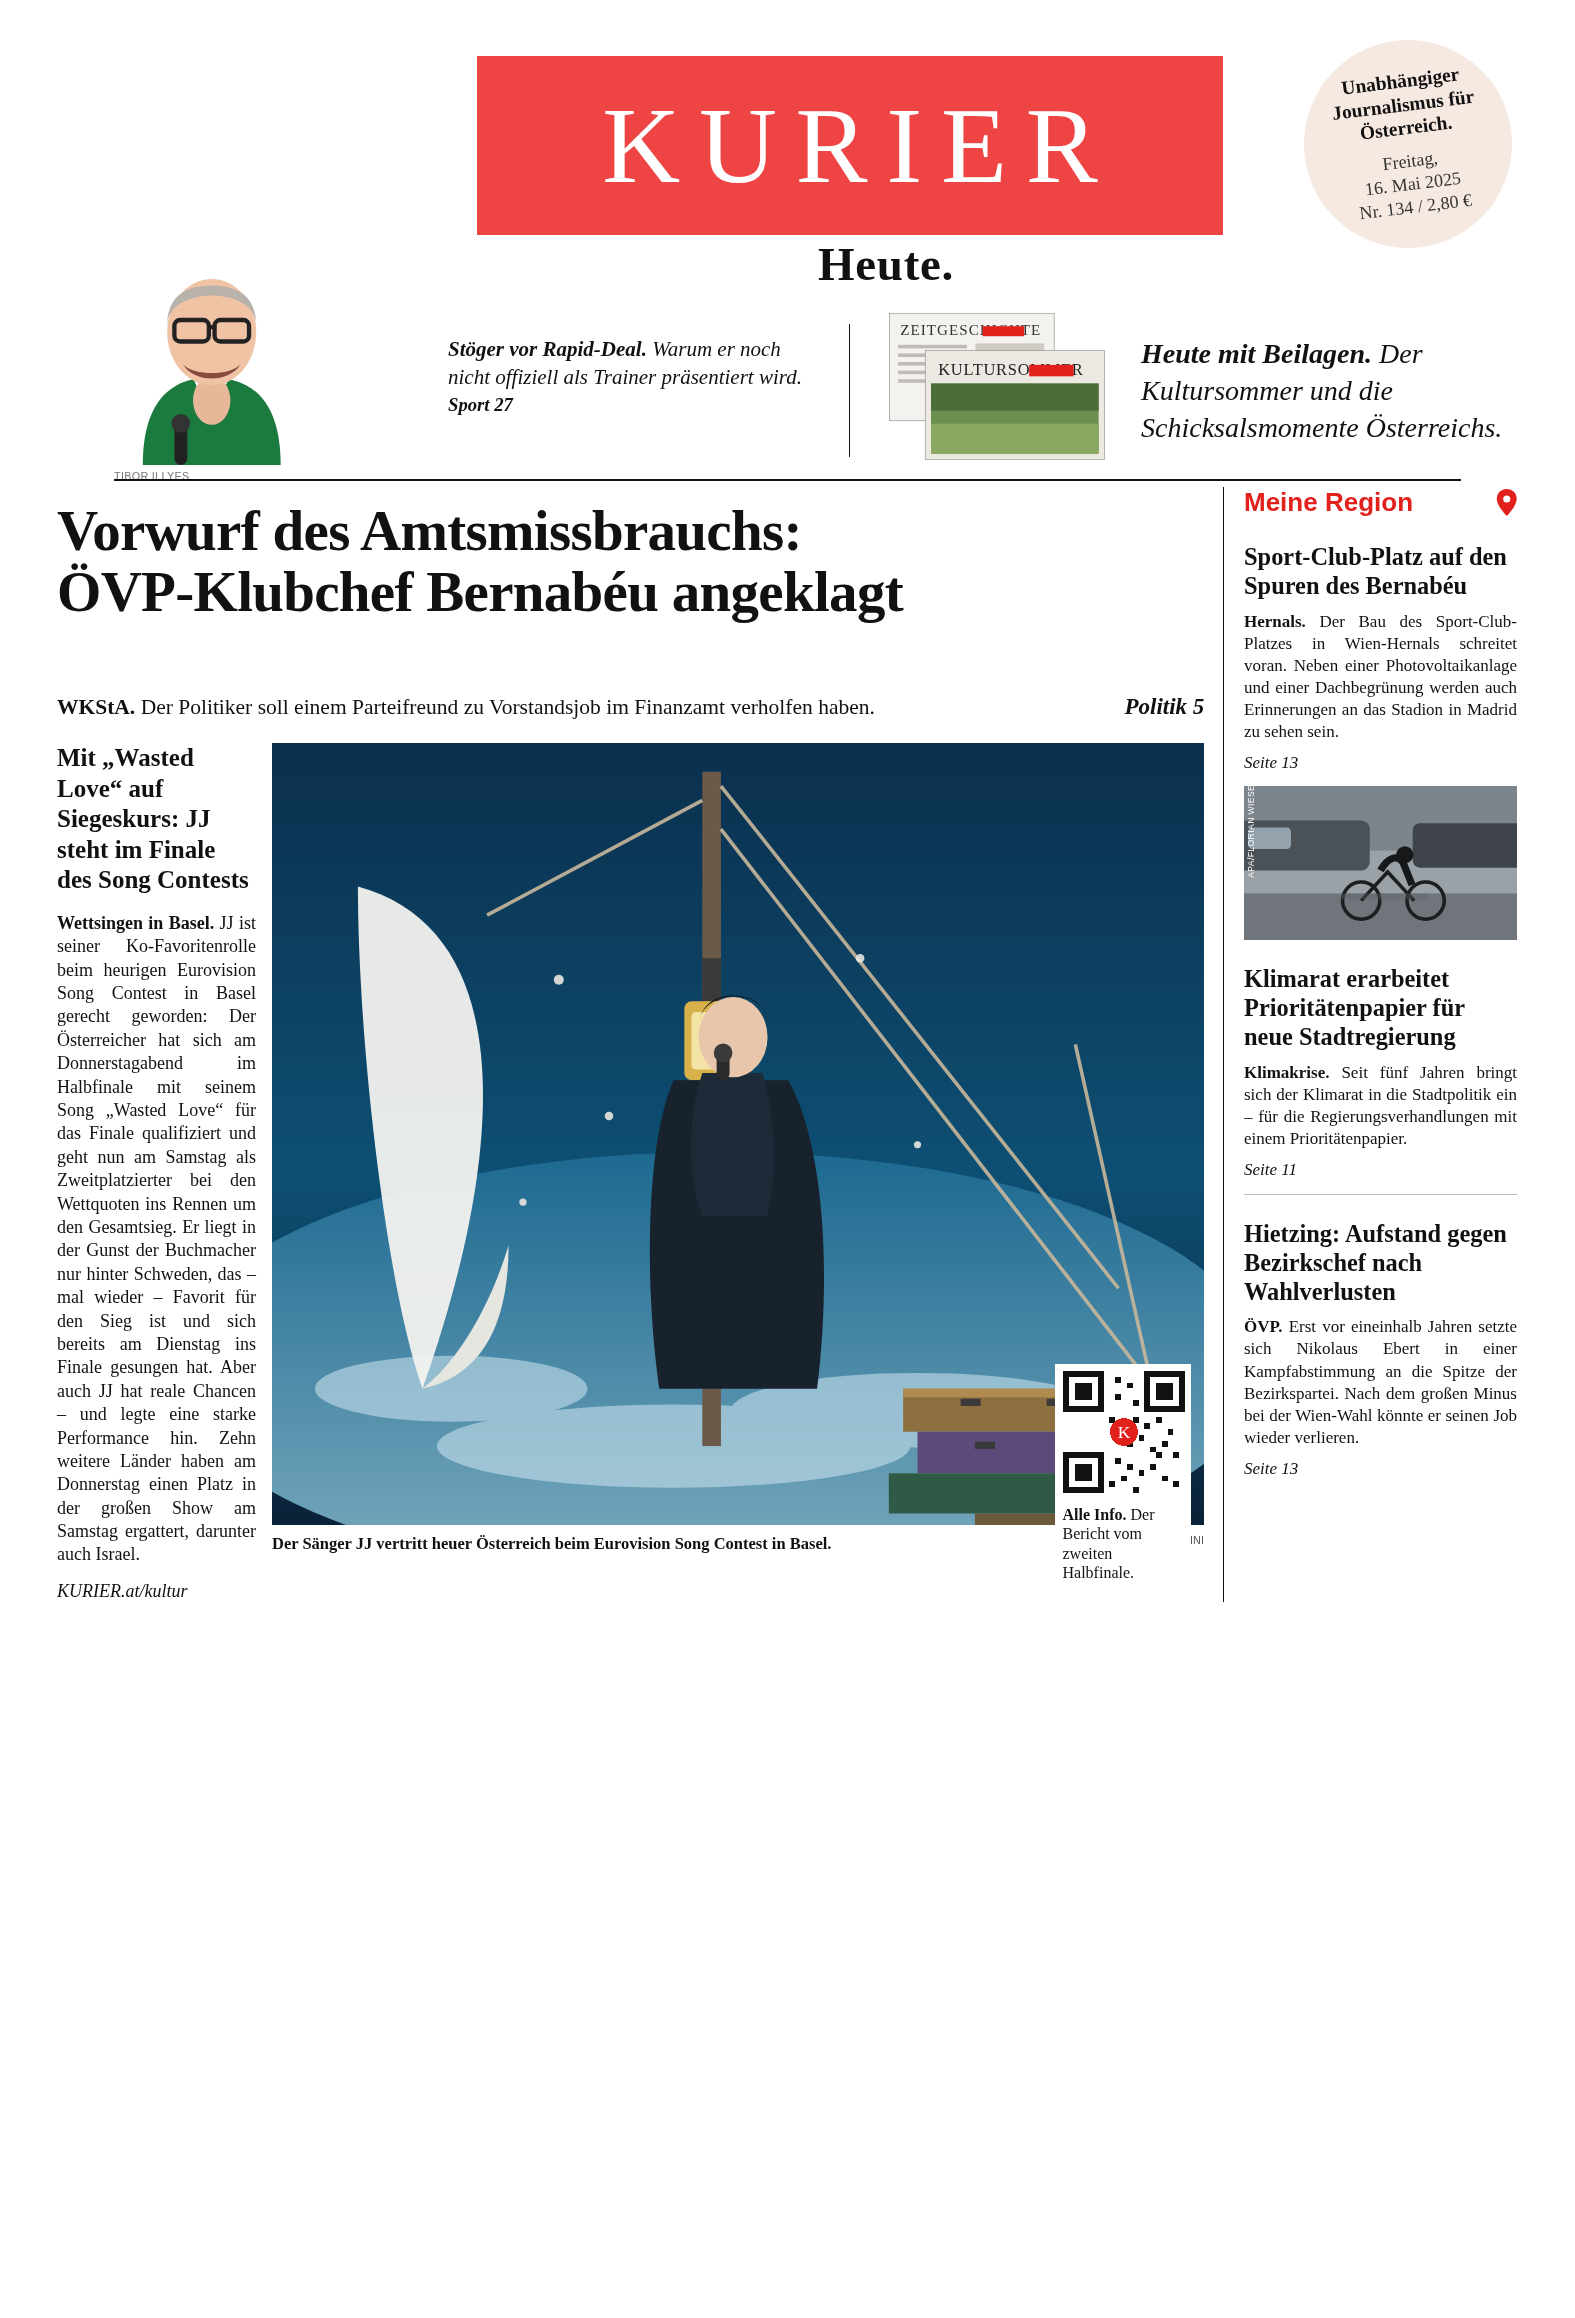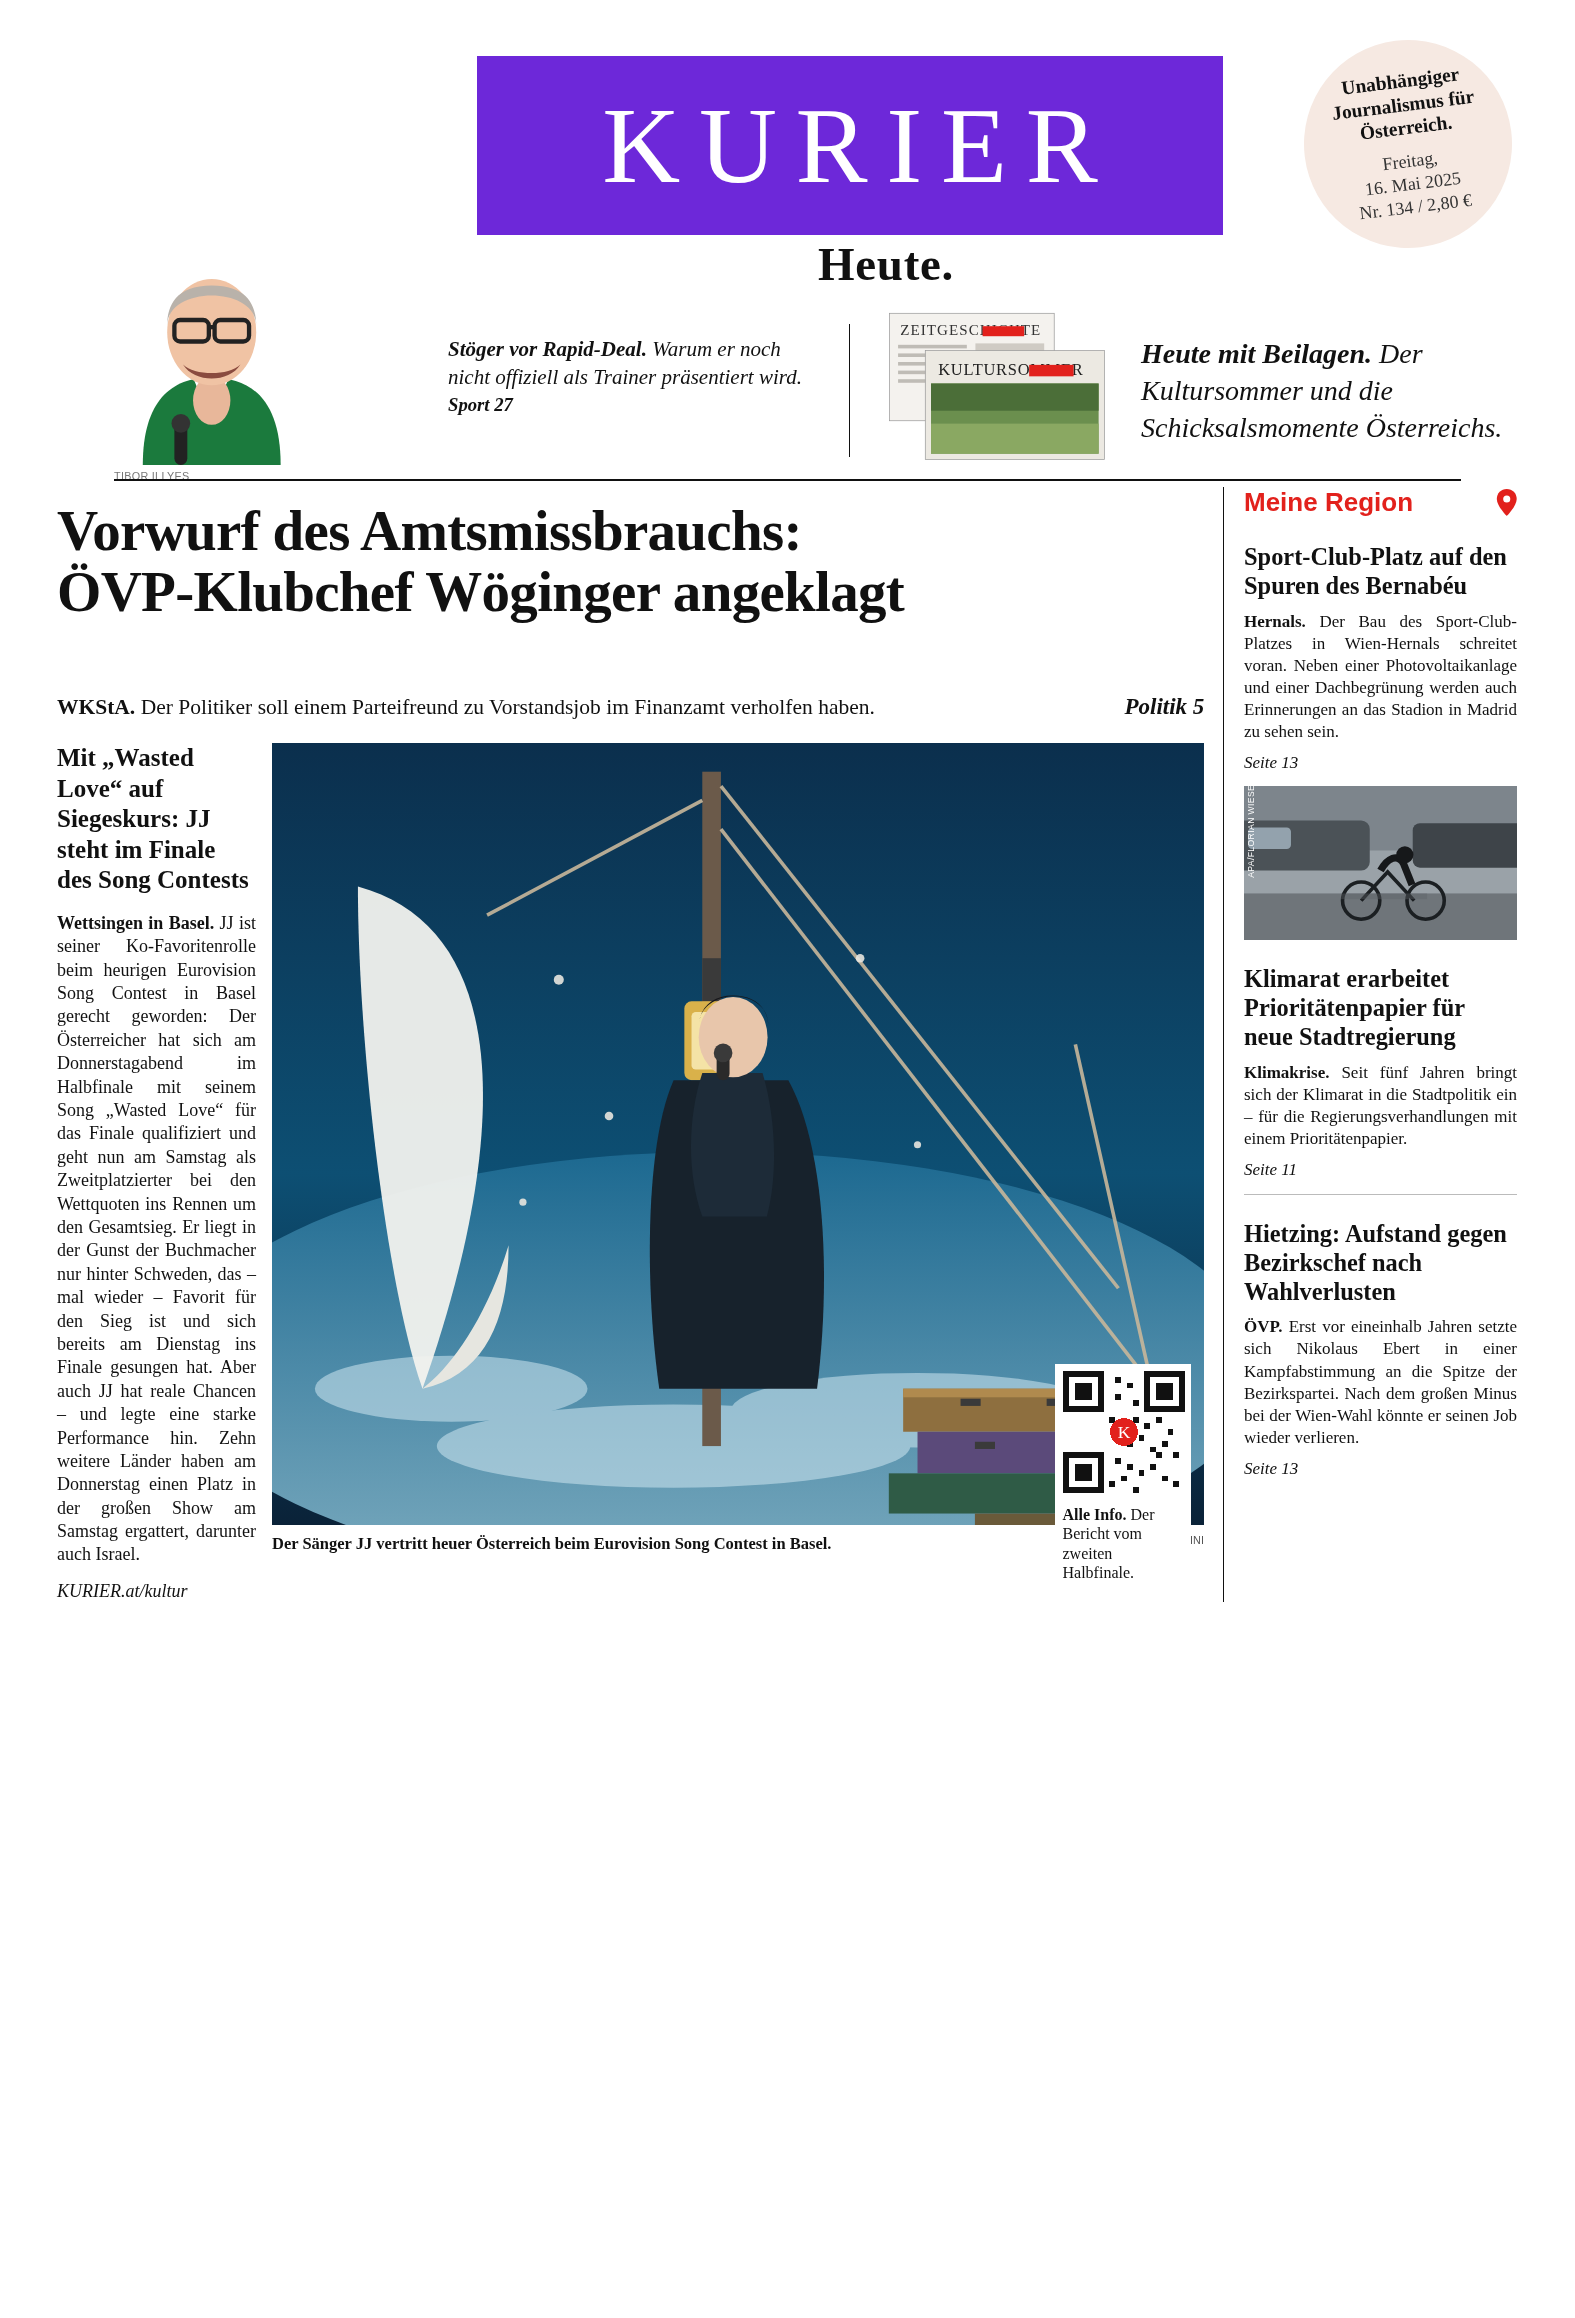--- a/index.html
+++ b/index.html
@@ -13,21 +13,21 @@
     position: relative;
     overflow: hidden;
   }
   .page { position: relative; width: 1575px; height: 2319px; padding: 0 57px; }
 
   
   .masthead { position: relative; height: 474px; }
   .kurier-logo {
     position: absolute; left: 420px; top: 56px;
     width: 746px; height: 179px;
-    background: #6d28d9;
+    background: #ef4444;
     display: flex; align-items: center; justify-content: center;
   }
   .kurier-logo span {
     font-family: "Liberation Serif", serif;
     color: #fff; font-size: 108px; letter-spacing: 18.7px;
     font-weight: 400; padding-left: 18.7px;
   }
   .wien-label {
     position: absolute; left: 761px; top: 237px;
     font-size: 47px; font-weight: 700; letter-spacing: 0.7px;
@@ -215,21 +215,21 @@
 
     <div class="rule-top"></div>
   </div>
 
   <div class="content">
 
     <div class="left-col">
 
       <div class="headline">
         <span>Vorwurf des Amtsmissbrauchs:</span>
-        <span class="l2">ÖVP-Klubchef Wöginger angeklagt</span>
+        <span class="l2">ÖVP-Klubchef Bernabéu angeklagt</span>
       </div>
 
       <div class="dek">
         <div class="txt">
           <b>WKStA.</b><span> Der Politiker soll einem Parteifreund zu Vorstandsjob im Finanzamt verholfen haben.</span>
         </div>
         <div class="ref">Politik 5</div>
       </div>
 
       <div class="photo-block">

